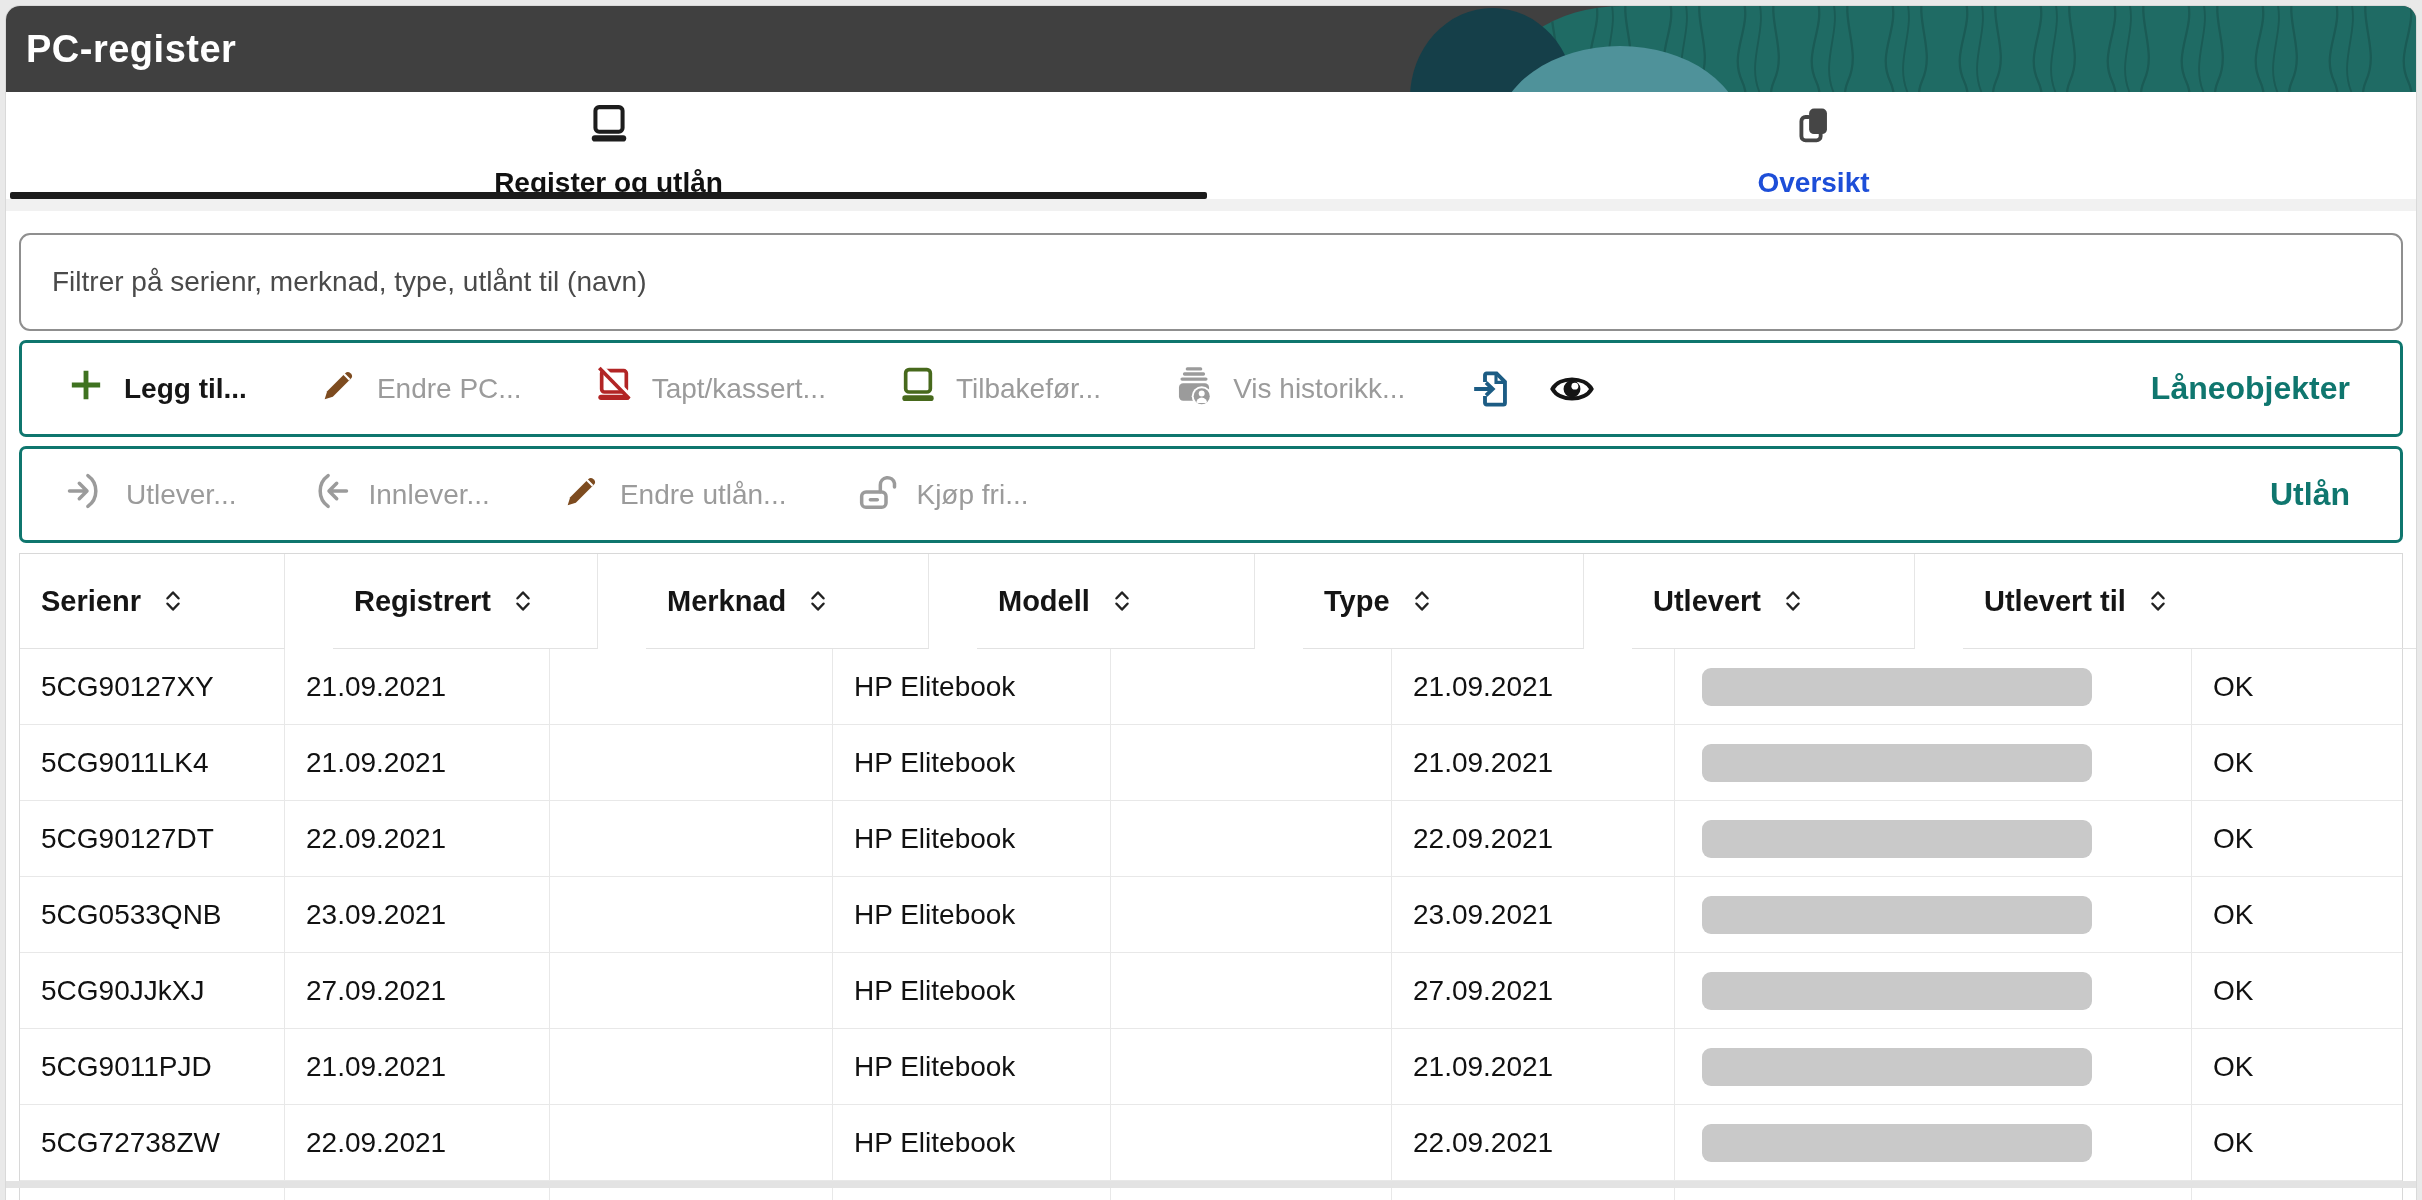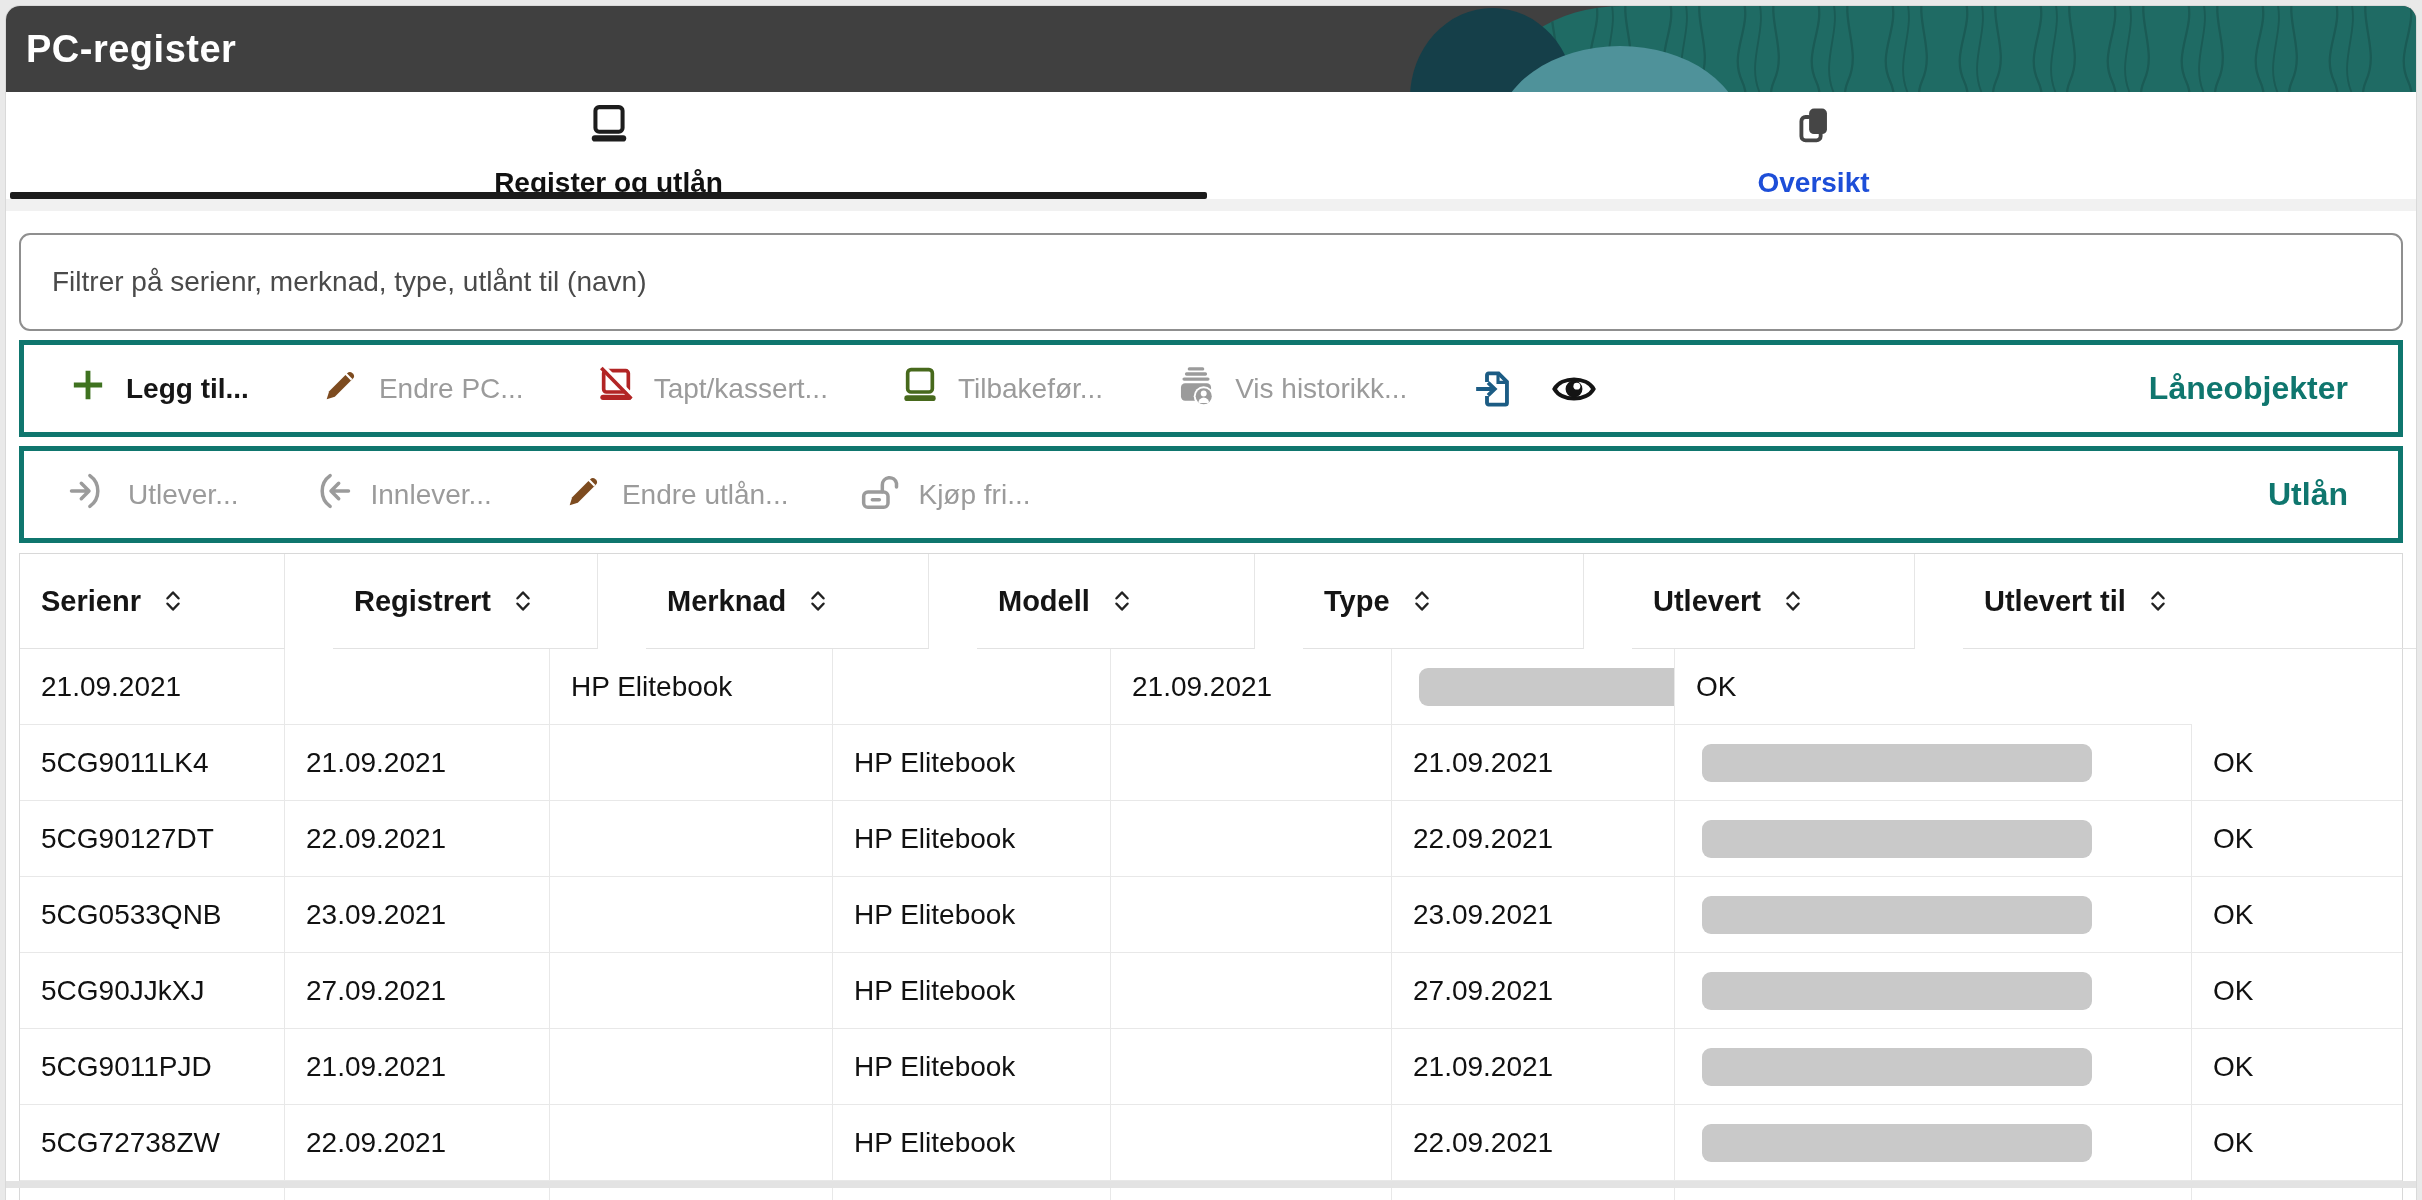--- a/index.html
+++ b/index.html
@@ -55,21 +55,21 @@
   .content { padding:0 13px; }
   .filter-input {
     display:block; width:100%; height:98px; margin-top:22px;
     border:2px solid #8f8f8f; border-radius:11px;
     font-family:"Liberation Sans", sans-serif;
     font-size:28px; color:#222; padding:0 31px; background:#fff; outline:none;
   }
   .filter-input::placeholder { color:#4a4a4a; opacity:1; }
   .toolbar {
     margin-top:9px; height:97px;
-    border:5px solid #0f766e; border-radius:0; background:#fff;
+    border:3px solid #0f766e; border-radius:7px; background:#fff;
     display:flex; align-items:center; padding:0 32px 0 44px; gap:72px;
   }
   .tbtn { display:flex; align-items:center; gap:18px; font-size:28px; cursor:pointer; white-space:nowrap; }
   .tbtn .lbl { color:#161616; font-weight:bold; }
   .tbtn.disabled .lbl { color:#9b9b9b; font-weight:normal; }
   .icon-group { display:flex; align-items:center; gap:36px; margin-left:-6px; }
   .icon-btn { display:flex; cursor:pointer; }
   .spacer { margin-left:auto; }
   .section-label { font-size:32px; font-weight:bold; color:#0f766e; padding-right:18px; white-space:nowrap; }
   
@@ -324,20 +324,21 @@
           <div class="th">
     <span class="th-label">Status</span>
     <svg class="sort-icon" viewBox="0 0 24 24">
       <path d="M7.6 9.8 L12 5.2 L16.4 9.8"></path>
       <path d="M7.6 14.2 L12 18.8 L16.4 14.2"></path>
     </svg>
   </div>
         </div>
       <div>
           <div class="trow">
+            <div class="td">5CG90127XY</div>
             <div class="td">21.09.2021</div>
             <div class="td"></div>
             <div class="td">HP Elitebook</div>
             <div class="td"></div>
             <div class="td">21.09.2021</div>
             <div class="td">
               <div class="redact-bar"></div>
             </div>
             <div class="td">OK</div>
           </div>

